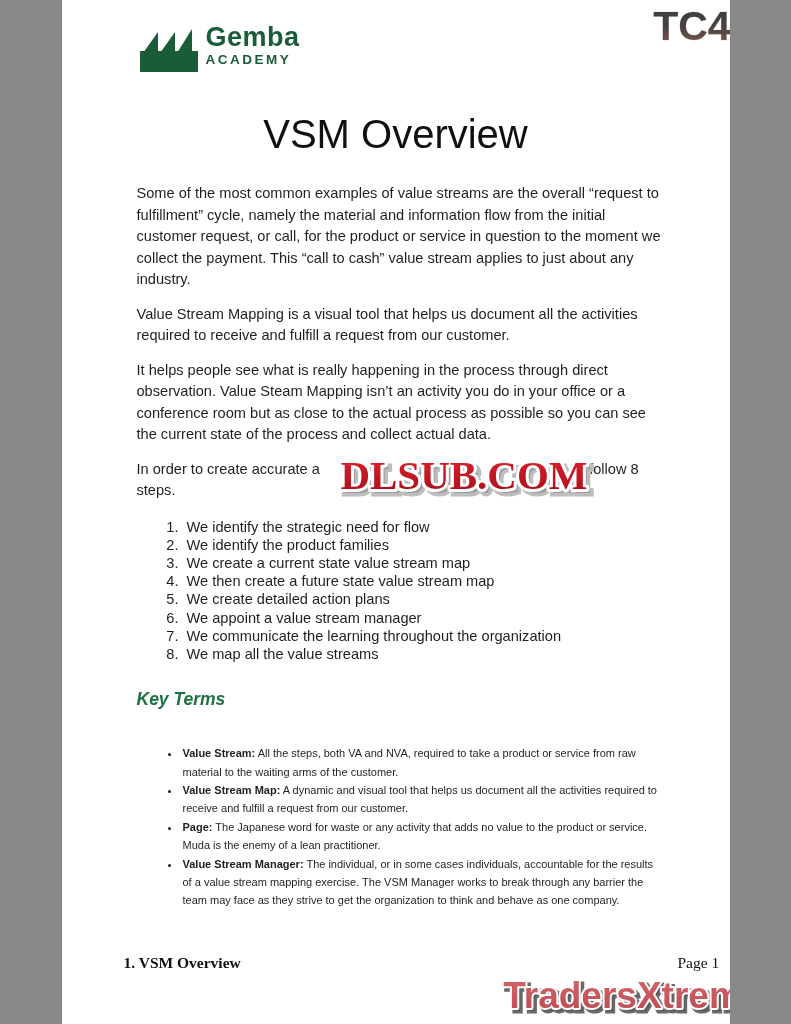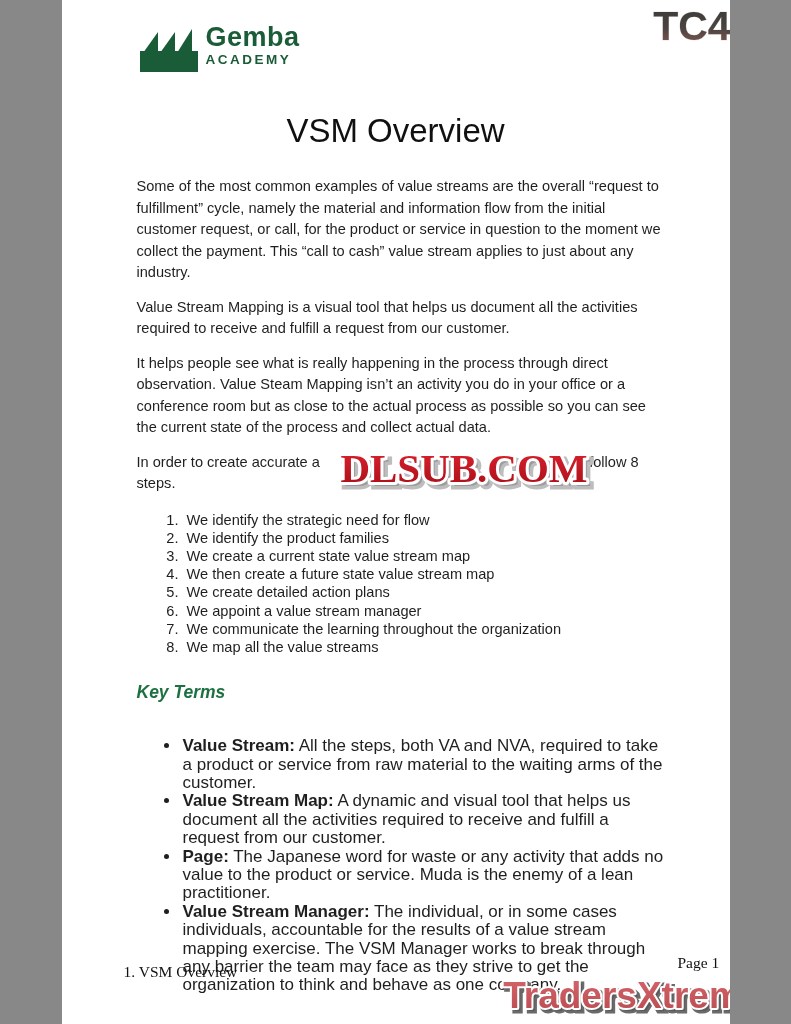--- a/index.html
+++ b/index.html
@@ -31,21 +31,21 @@
     letter-spacing: 2.5px; margin-top: 2px;
   }
 
   .wm-topright { position: absolute; left: 568px; top: 0px; }
   .wm-middle   { position: absolute; left: 178px; top: -10px; pointer-events: none; }
   .wm-bottomright { position: absolute; left: 436px; top: 972px; }
 
   
   .doc-title {
     text-align: center;
-    font-size: 33px;
+    font-size: 40px;
     font-weight: 500;
     color: #101010;
     margin: 12px 0 26px 0;
     letter-spacing: 0px;
   }
   .content { padding: 0 66px 0 75px; }
   .section-heading {
     color: #1d7141;
     font-size: 17.5px;
     font-weight: bold;
@@ -66,35 +66,35 @@
     line-height: 18.2px;
     margin-bottom: 26px;
   }
   ol.steps li { padding-left: 4px; }
 
   .key-terms-heading { margin-top: 0; margin-bottom: 34px; font-style: italic; }
 
   ul.terms {
     list-style: disc outside;
     margin: 0 0 0 44px;
-    font-size: 17px;
+    font-size: 11px;
     line-height: 18.4px;
   }
   ul.terms li { padding-left: 2px; }
   ul.terms .term { font-weight: bold; }
 
   
   .footer {
     position: absolute;
     top: 954px; left: 0; right: 0;
     font-family: "Liberation Serif", serif;
     font-size: 15.5px;
     color: #111;
   }
-  .footer-left  { position: absolute; left: 62px; top: 9px; }
+  .footer-left  { position: absolute; left: 62px; top: 0; font-weight: bold; }
   .footer-right { position: absolute; left: 616px; top: 0; }
 </style>
 </head>
 <body>
 
 <div class="page">
 
   <div class="header">
     <div class="logo">
       <svg width="60" height="52" viewBox="0 0 60 52" aria-hidden="true">

